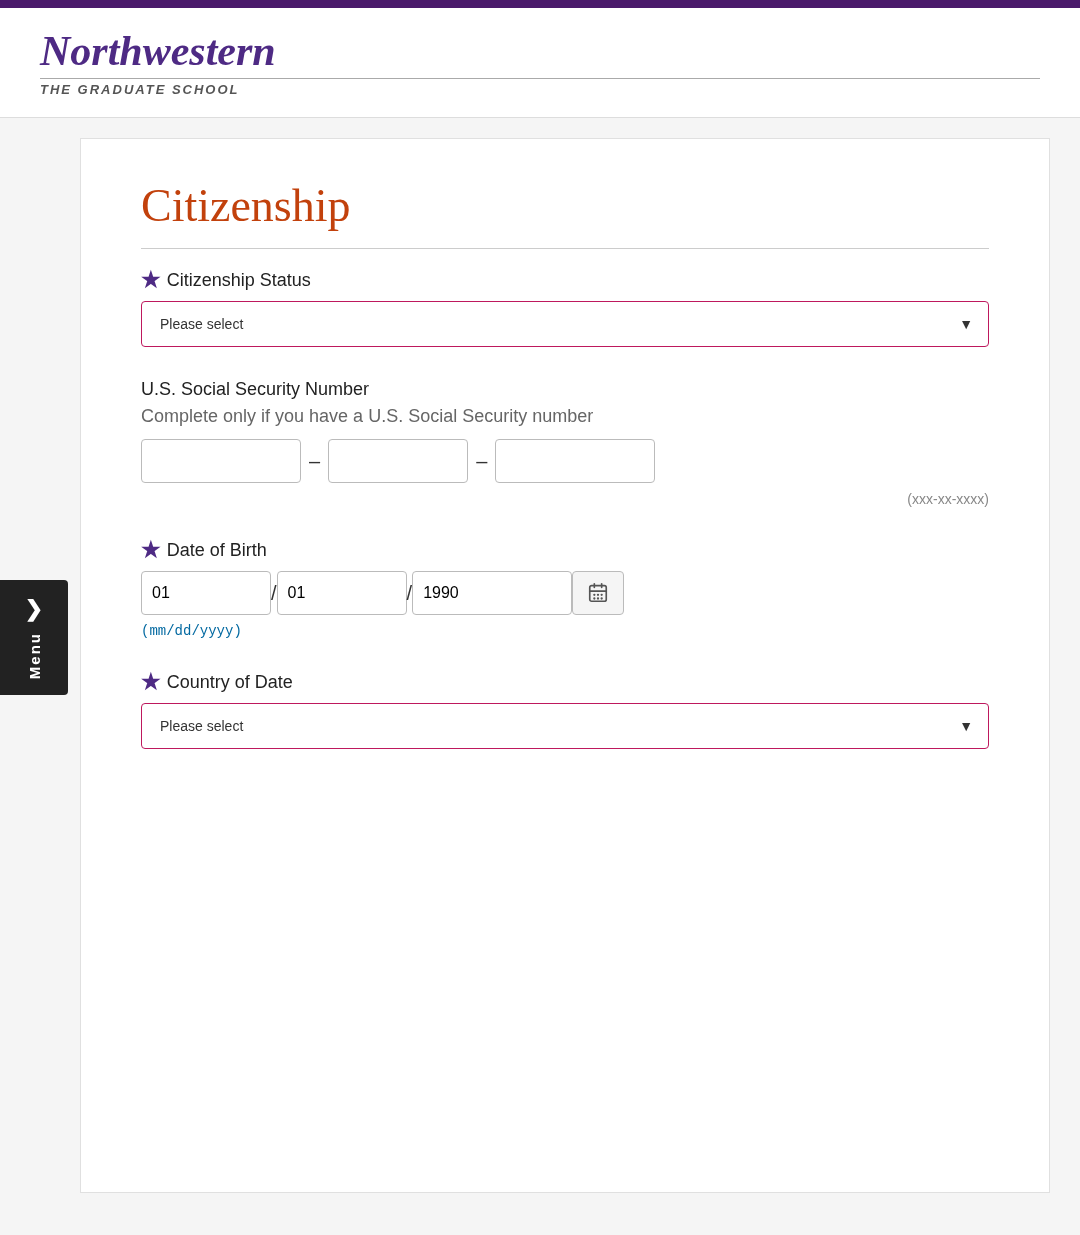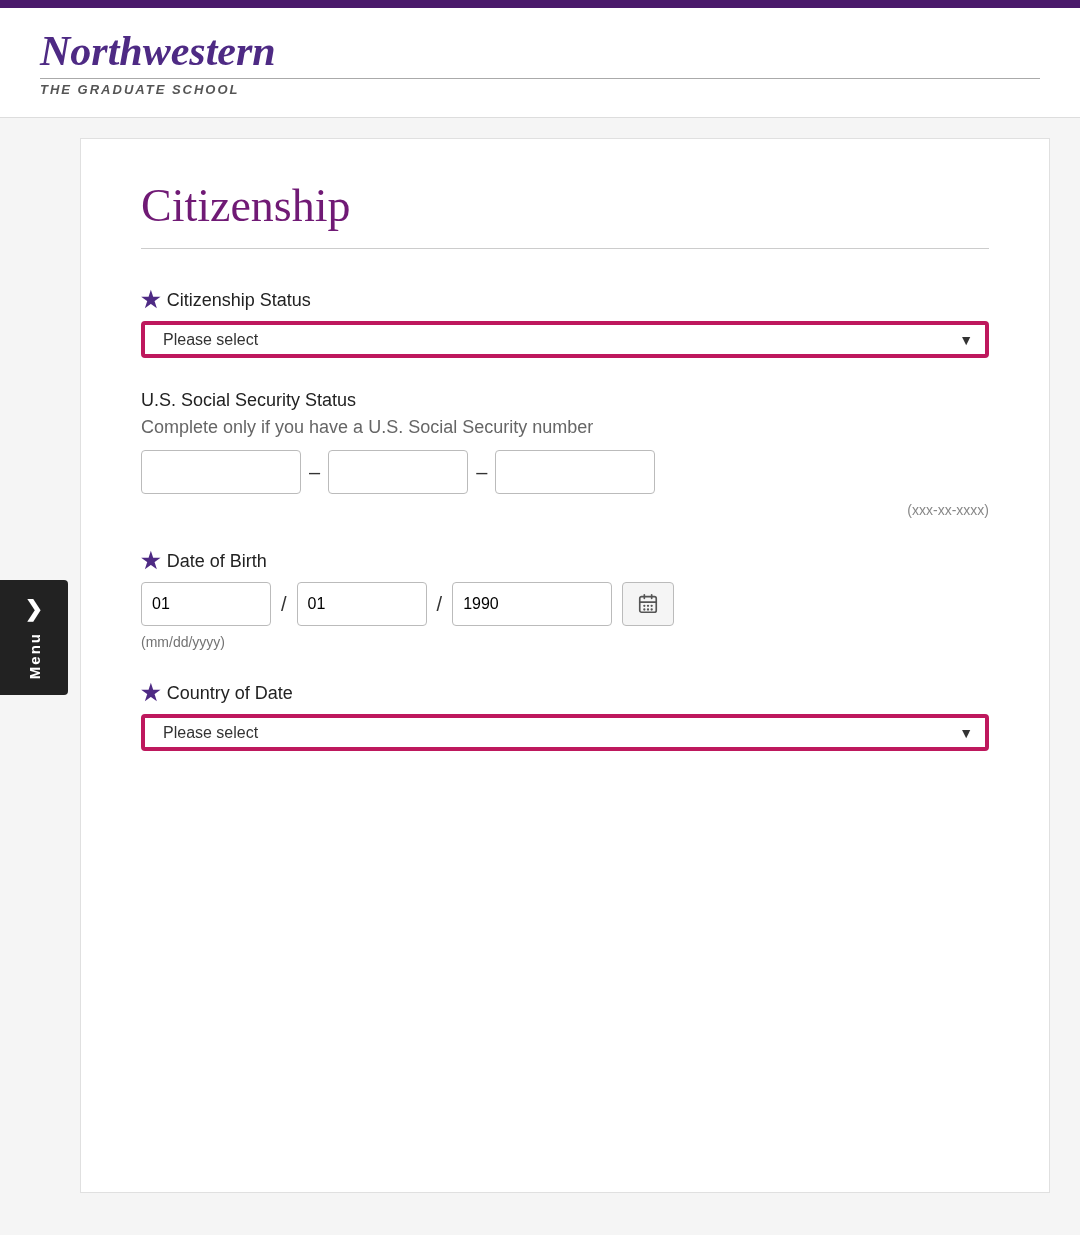--- a/index.html
+++ b/index.html
@@ -101,26 +101,26 @@
       margin: 20px 30px 20px 80px;
       padding: 40px 60px 60px 60px;
       flex: 1;
       border: 1px solid #e0e0e0;
       max-width: 980px;
     }
 
     
     .page-title {
       font-size: 46px;
-      color: #701a75;
+      color: #c2410c;
       font-weight: 300;
       font-family: Georgia, serif;
       border-bottom: 1px solid #ccc;
       padding-bottom: 16px;
-      margin-bottom: 40px;
+      margin-bottom: 20px;
     }
 
     
     .field-label {
       font-size: 18px;
       color: #222;
       margin-bottom: 10px;
       display: flex;
       align-items: center;
       gap: 6px;
@@ -139,23 +139,23 @@
     }
 
     
     .select-wrapper {
       position: relative;
       width: 100%;
     }
 
     .select-field {
       width: 100%;
-      padding: 6px 18px;
-      font-size: 16px;
-      border: 4px solid #be185d;
+      padding: 14px 18px;
+      font-size: 14px;
+      border: 1px solid #be185d;
       border-radius: 4px;
       background: #fff;
       appearance: none;
       -webkit-appearance: none;
       color: #333;
       cursor: pointer;
     }
 
     .select-arrow {
       position: absolute;
@@ -203,21 +203,20 @@
       font-size: 14px;
       color: #888;
       margin-top: 4px;
       text-align: right;
     }
 
     
     .dob-container {
       display: flex;
       align-items: center;
-      gap: 10px;
       margin-bottom: 8px;
     }
 
     .dob-input {
       border: 1px solid #bbb;
       border-radius: 4px;
       padding: 12px 10px;
       font-size: 16px;
       background: #fff;
     }
@@ -239,22 +238,23 @@
       cursor: pointer;
       display: flex;
       align-items: center;
       justify-content: center;
       font-size: 20px;
       color: #555;
     }
 
     .dob-format {
       font-size: 14px;
-      color: #737373;
+      color: #0369a1;
       margin-top: 4px;
+      font-family: Liberation Mono, monospace;
     }
 
     
     .calendar-icon-svg {
       width: 22px;
       height: 22px;
     }
 
     .section-title-plain {
       font-size: 18px;
@@ -292,21 +292,21 @@
       </div>
       <div class="select-wrapper">
         <select class="select-field">
           <option value="">Please select</option>
         </select>
         <span class="select-arrow">▼</span>
       </div>
     </div>
 
     <div class="field-group">
-      <div class="section-title-plain">U.S. Social Security Status</div>
+      <div class="section-title-plain">U.S. Social Security Number</div>
       <div class="ssn-hint">Complete only if you have a U.S. Social Security number</div>
       <div class="ssn-container">
         <input type="text" class="ssn-input ssn-input-1" maxlength="3" style="">
         <span class="ssn-separator">–</span>
         <input type="text" class="ssn-input ssn-input-2" maxlength="2" style="">
         <span class="ssn-separator">–</span>
         <input type="text" class="ssn-input ssn-input-3" maxlength="4" style="">
       </div>
       <div class="ssn-format">(xxx-xx-xxxx)</div>
     </div>

